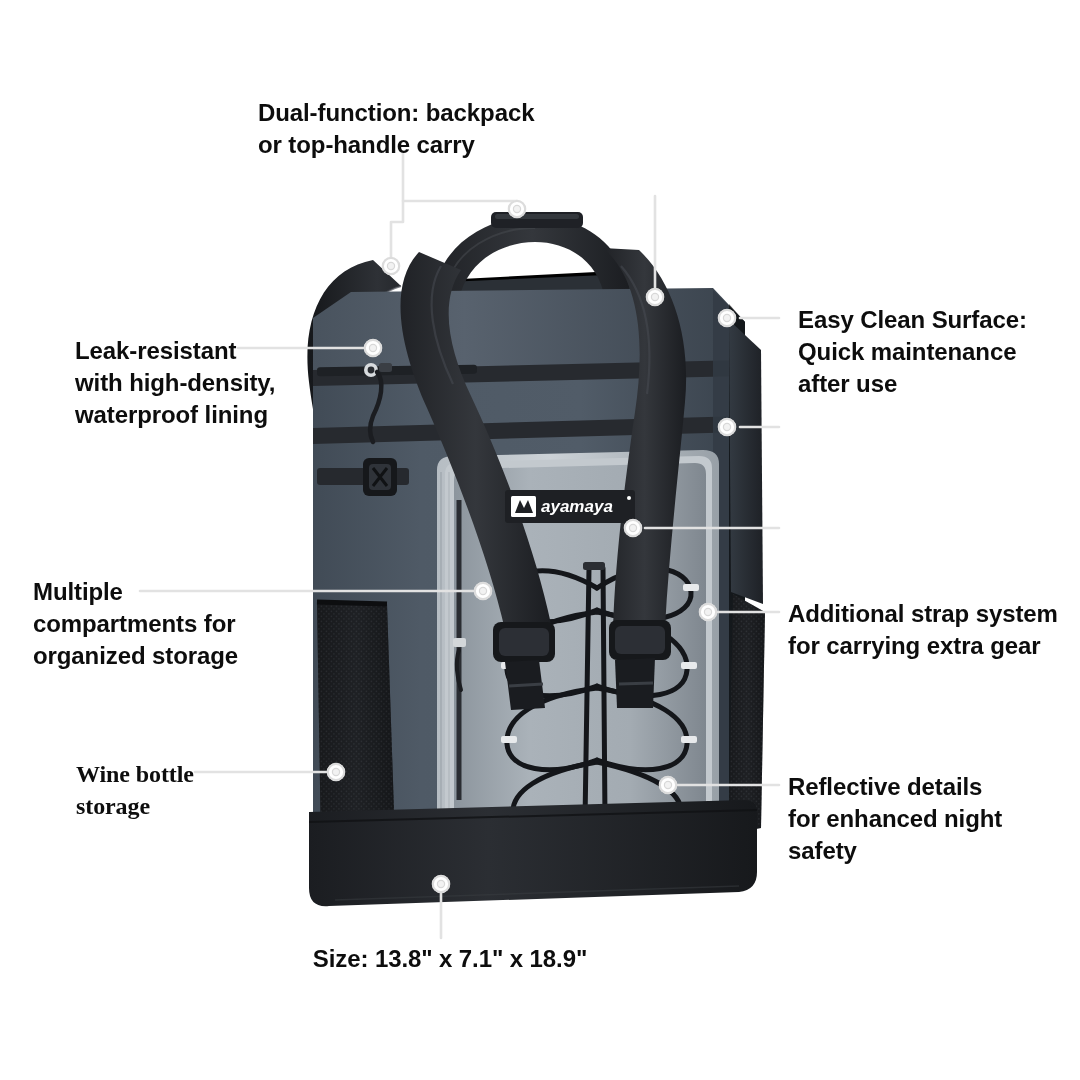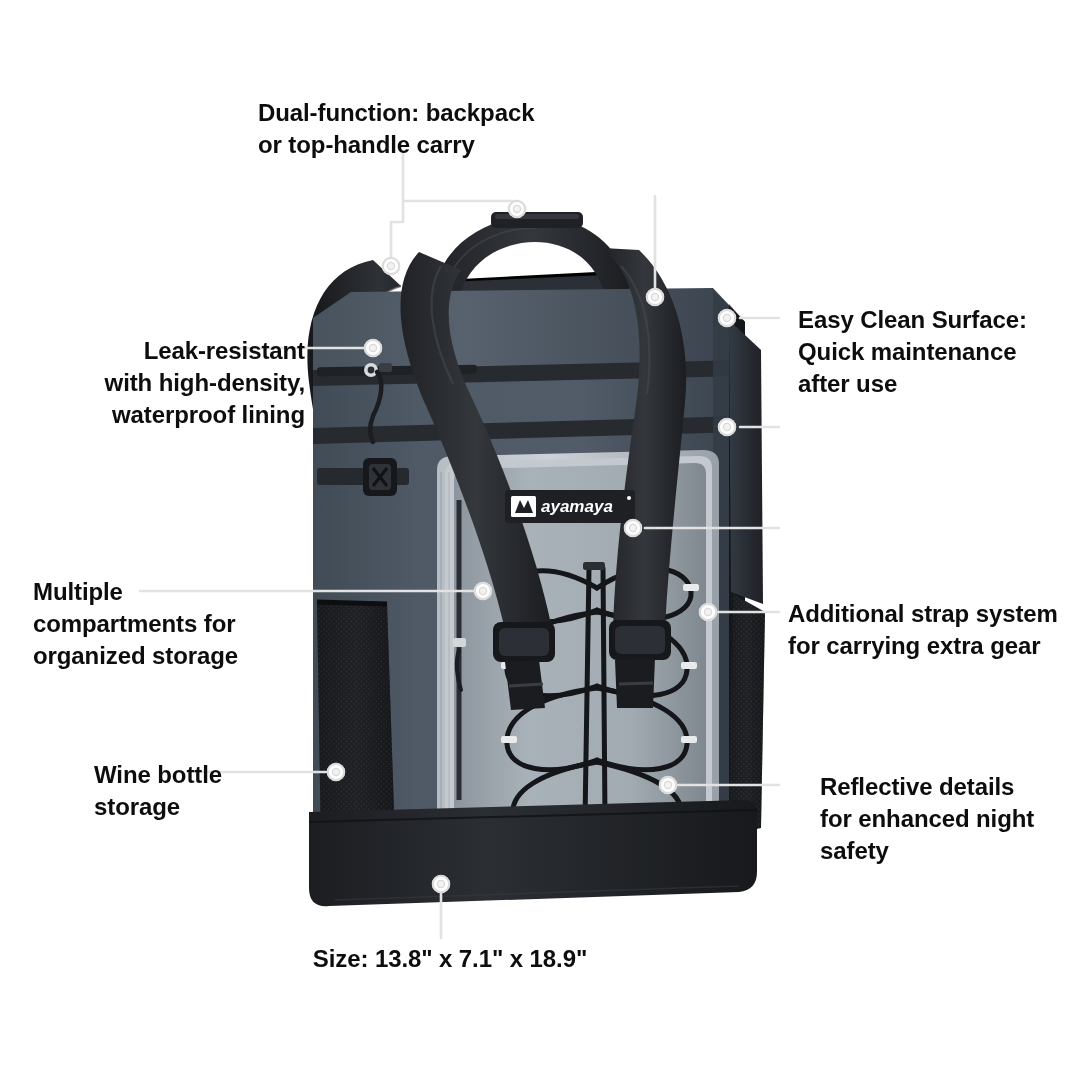--- a/index.html
+++ b/index.html
@@ -381,39 +381,39 @@
       <circle class="dot-outer" cx="441" cy="884" r="9"></circle>
         <circle class="dot-ring" cx="441" cy="884" r="8.2"></circle>
         <circle class="dot-inner" cx="441" cy="884" r="3.6"></circle>
     </g>
   </svg>
 
   <div class="callout left" style="left:258px; top:97px; width:300px;">Dual-function: backpack
 or top-handle carry</div>
 
 
-  <div class="callout left" style="left:75px; top:335px; width:230px;text-align:right;">Leak-resistant
+  <div class="callout left" style="left:75px; top:335px; width:230px;">Leak-resistant
 with high-density,
 waterproof lining</div>
 
   <div class="callout right" style="left:788px; top:304px; width:270px;margin-left:10px;">Easy Clean Surface:
 Quick maintenance
 after use</div>
 
 
 
   <div class="callout left" style="left:33px; top:576px; width:250px;">Multiple
 compartments for
 organized storage</div>
 
   <div class="callout right" style="left:788px; top:598px; width:280px;">Additional strap system
 for carrying extra gear</div>
 
-  <div class="callout left" style="left:94px; top:759px; width:200px;">Wine bottle
+  <div class="callout left" style="left:76px; top:759px; width:200px;font-family:Liberation Serif, serif;">Wine bottle
 storage</div>
 
-  <div class="callout right" style="left:788px; top:771px; width:260px;margin-left:32px;">Reflective details
+  <div class="callout right" style="left:788px; top:771px; width:260px;">Reflective details
 for enhanced night
 safety</div>
 
   <div class="callout center" style="left:300px; top:943px; width:300px;">Size: 13.8" x 7.1" x 18.9"</div>
 
 </div>
 
 </body></html>

